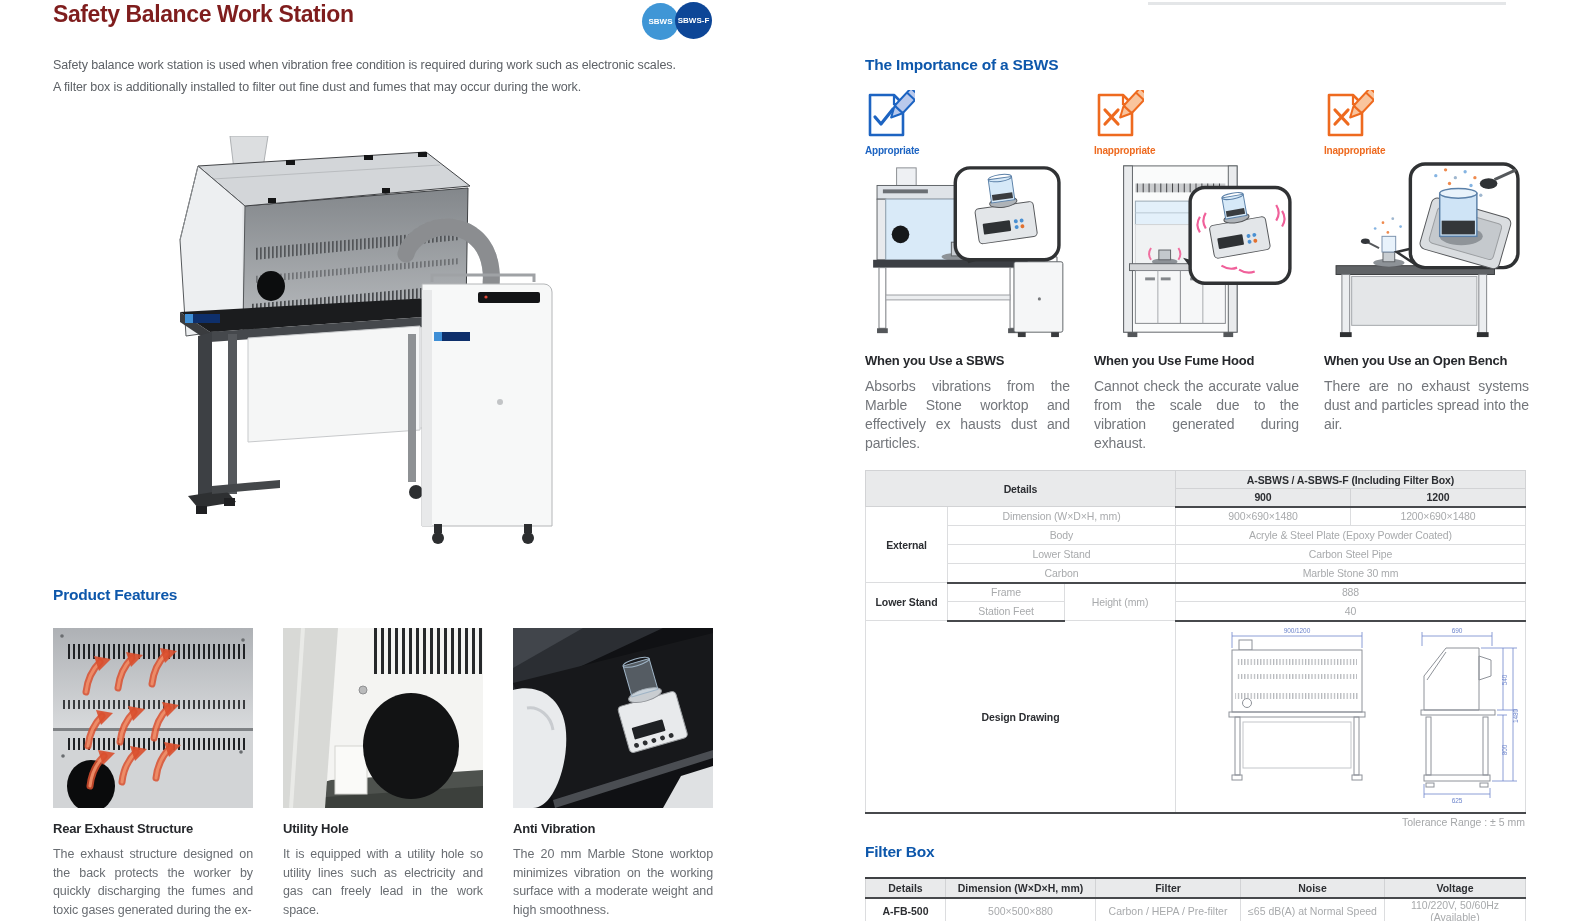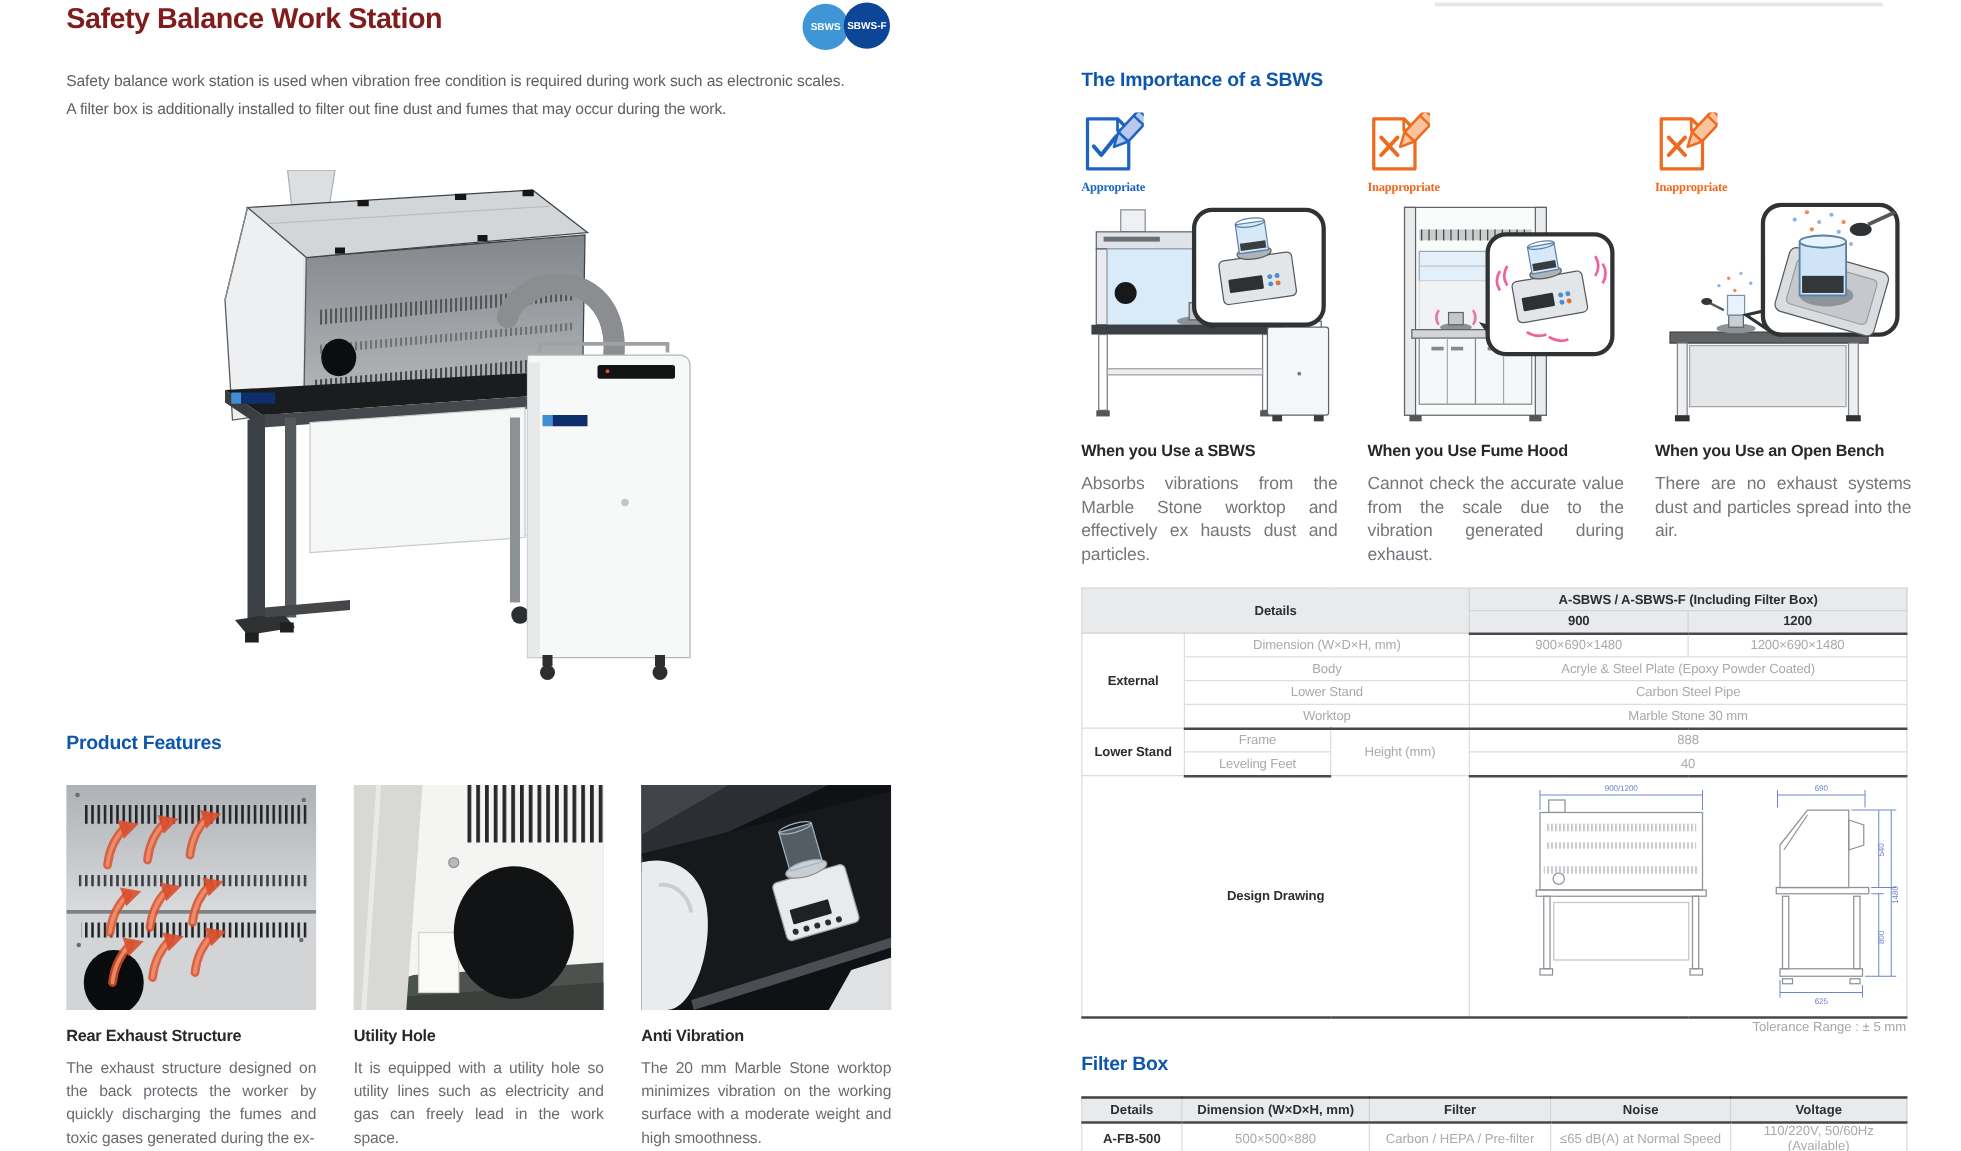--- a/index.html
+++ b/index.html
@@ -30,21 +30,21 @@
   .feature-fig { width:200px; height:180px; overflow:hidden; background:#ddd; }
   .feature-title { margin-top:13px; font-size:13px; font-weight:bold; color:#26282c; letter-spacing:-0.2px; }
   .feature-text { margin-top:9px; font-size:12.5px; line-height:18.5px; color:#696d72;
     text-align:justify; letter-spacing:-0.1px; }
 
   
   #importance-heading { position:absolute; left:0; top:56px; }
   .imp-item { position:absolute; top:90px; width:205px; }
   .imp-item.i0 { left:0; } .imp-item.i1 { left:229px; } .imp-item.i2 { left:459px; }
   .imp-icon { height:52px; }
-  .imp-tag { font-size:10px; font-weight:bold; margin:3px 0 6px 0; letter-spacing:-0.2px;font-family:Liberation Serif, serif; }
+  .imp-tag { font-size:10px; font-weight:bold; margin:3px 0 6px 0; letter-spacing:-0.2px; }
   .imp-tag.ok  { color:#1d64c2; }
   .imp-tag.bad { color:#ee6a1f; }
   .imp-fig { width:205px; height:178px; }
   .imp-title { margin-top:13px; font-size:13px; font-weight:bold; color:#26282c; letter-spacing:-0.2px; }
   .imp-text { margin-top:9px; font-size:14px; line-height:19px; color:#73767b;
     text-align:justify; letter-spacing:-0.1px; }
 
   
   #spec-table { position:absolute; left:0; top:470px; width:660px; border-collapse:collapse;
     table-layout:fixed; font-size:10.5px; }
@@ -489,31 +489,31 @@
     </tr>
     <tr>
       <td colspan="2">Body</td>
       <td colspan="2">Acryle &amp; Steel Plate (Epoxy Powder Coated)</td>
     </tr>
     <tr>
       <td colspan="2">Lower Stand</td>
       <td colspan="2">Carbon Steel Pipe</td>
     </tr>
     <tr class="sec-end">
-      <td colspan="2">Worktop</td>
+      <td colspan="2">Carbon</td>
       <td colspan="2">Marble Stone 30 mm</td>
     </tr>
     <tr>
       <th rowspan="2" class="rowlabel">Lower Stand</th>
       <td>Frame</td>
       <td rowspan="2">Height (mm)</td>
       <td colspan="2">888</td>
     </tr>
     <tr class="sec-end">
-      <td>Leveling Feet</td>
+      <td>Station Feet</td>
       <td colspan="2">40</td>
     </tr>
     <tr class="sec-end">
       <th colspan="3" class="rowlabel">Design Drawing</th>
       <td colspan="2" class="dd-cell">
         <svg width="348" height="188" viewBox="0 0 348 188">
           <defs>
             <pattern id="ht" width="3.2" height="6" patternUnits="userSpaceOnUse">
                   <rect width="1.2" height="6" fill="#b3b6ba"></rect>
                 </pattern>

